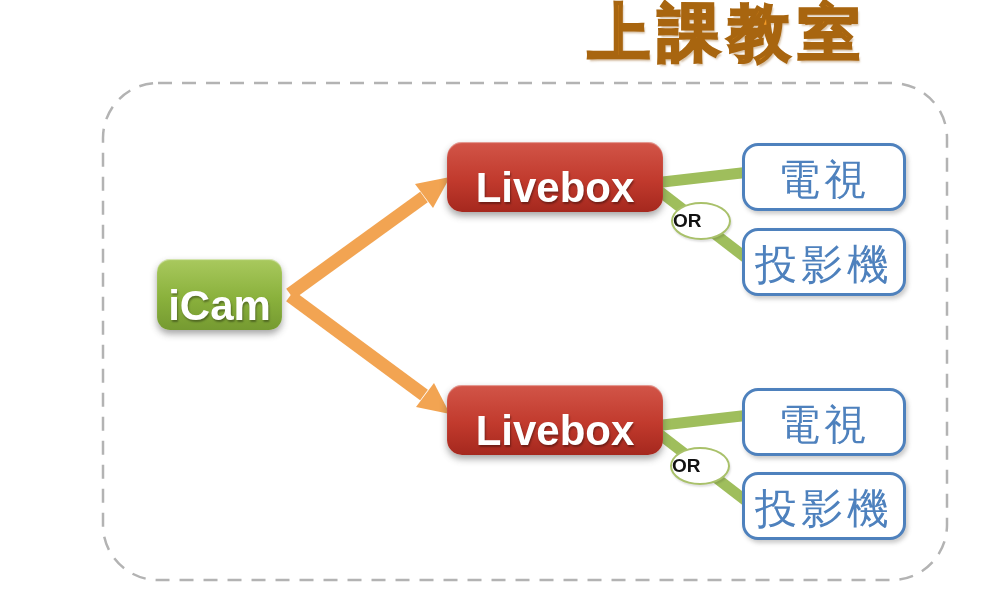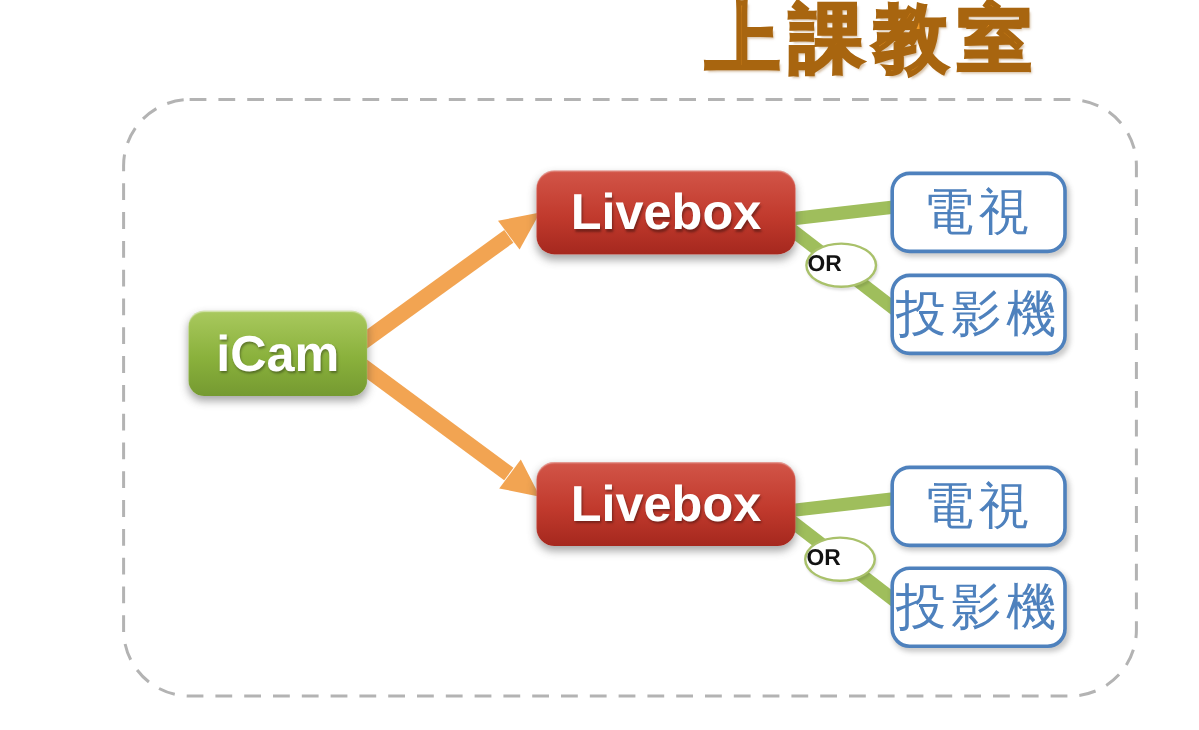--- a/index.html
+++ b/index.html
@@ -20,44 +20,44 @@
     font-weight:bold;
     letter-spacing:8px;
     color:#F39B27;
     -webkit-text-stroke:2.5px #A8650F;
     text-shadow:2px 3px 2px rgba(140,80,10,0.35);
     white-space:nowrap;
   }
   .wires{position:absolute;left:0;top:0;}
   .node{
     position:absolute;
-    display:flex;align-items:center;justify-content:center;
+    display:flex;align-items:flex-end;justify-content:center;
     box-sizing:border-box;
     white-space:nowrap;
   }
   .source{
-    left:157px;top:259px;width:149px;height:71px;
+    left:157px;top:259px;width:125px;height:71px;
     border-radius:13px;
     background:linear-gradient(180deg,#a9c95e 0%,#8ab13c 55%,#759a31 100%);
     box-shadow:0 4px 7px rgba(60,60,60,0.45), inset 0 1px 1px rgba(255,255,255,0.55);
     color:#ffffff;font-weight:bold;font-size:42px;
     text-shadow:1px 2px 2px rgba(0,0,0,0.35);
   }
   .hub{
     width:216px;height:70px;left:447px;
     border-radius:15px;
     background:linear-gradient(180deg,#d25548 0%,#c13a2d 55%,#a5281e 100%);
     box-shadow:0 4px 7px rgba(60,60,60,0.45), inset 0 1px 1px rgba(255,255,255,0.45);
     color:#ffffff;font-weight:bold;font-size:42px;
     text-shadow:1px 2px 2px rgba(0,0,0,0.35);
   }
   .hub-top{top:142px;}
   .hub-bottom{top:385px;}
   .out{
-    left:742px;width:147px;height:68px;
+    left:742px;width:164px;height:68px;
     background:#ffffff;
     border:3.5px solid #4E81BD;
     border-radius:16px;
     color:#4E81BD;
     font-size:42px;font-weight:400;
     letter-spacing:4px;
     box-shadow:2px 3px 4px rgba(80,80,80,0.3);
   }
   .out-0{top:143px;}
   .out-1{top:228px;}

